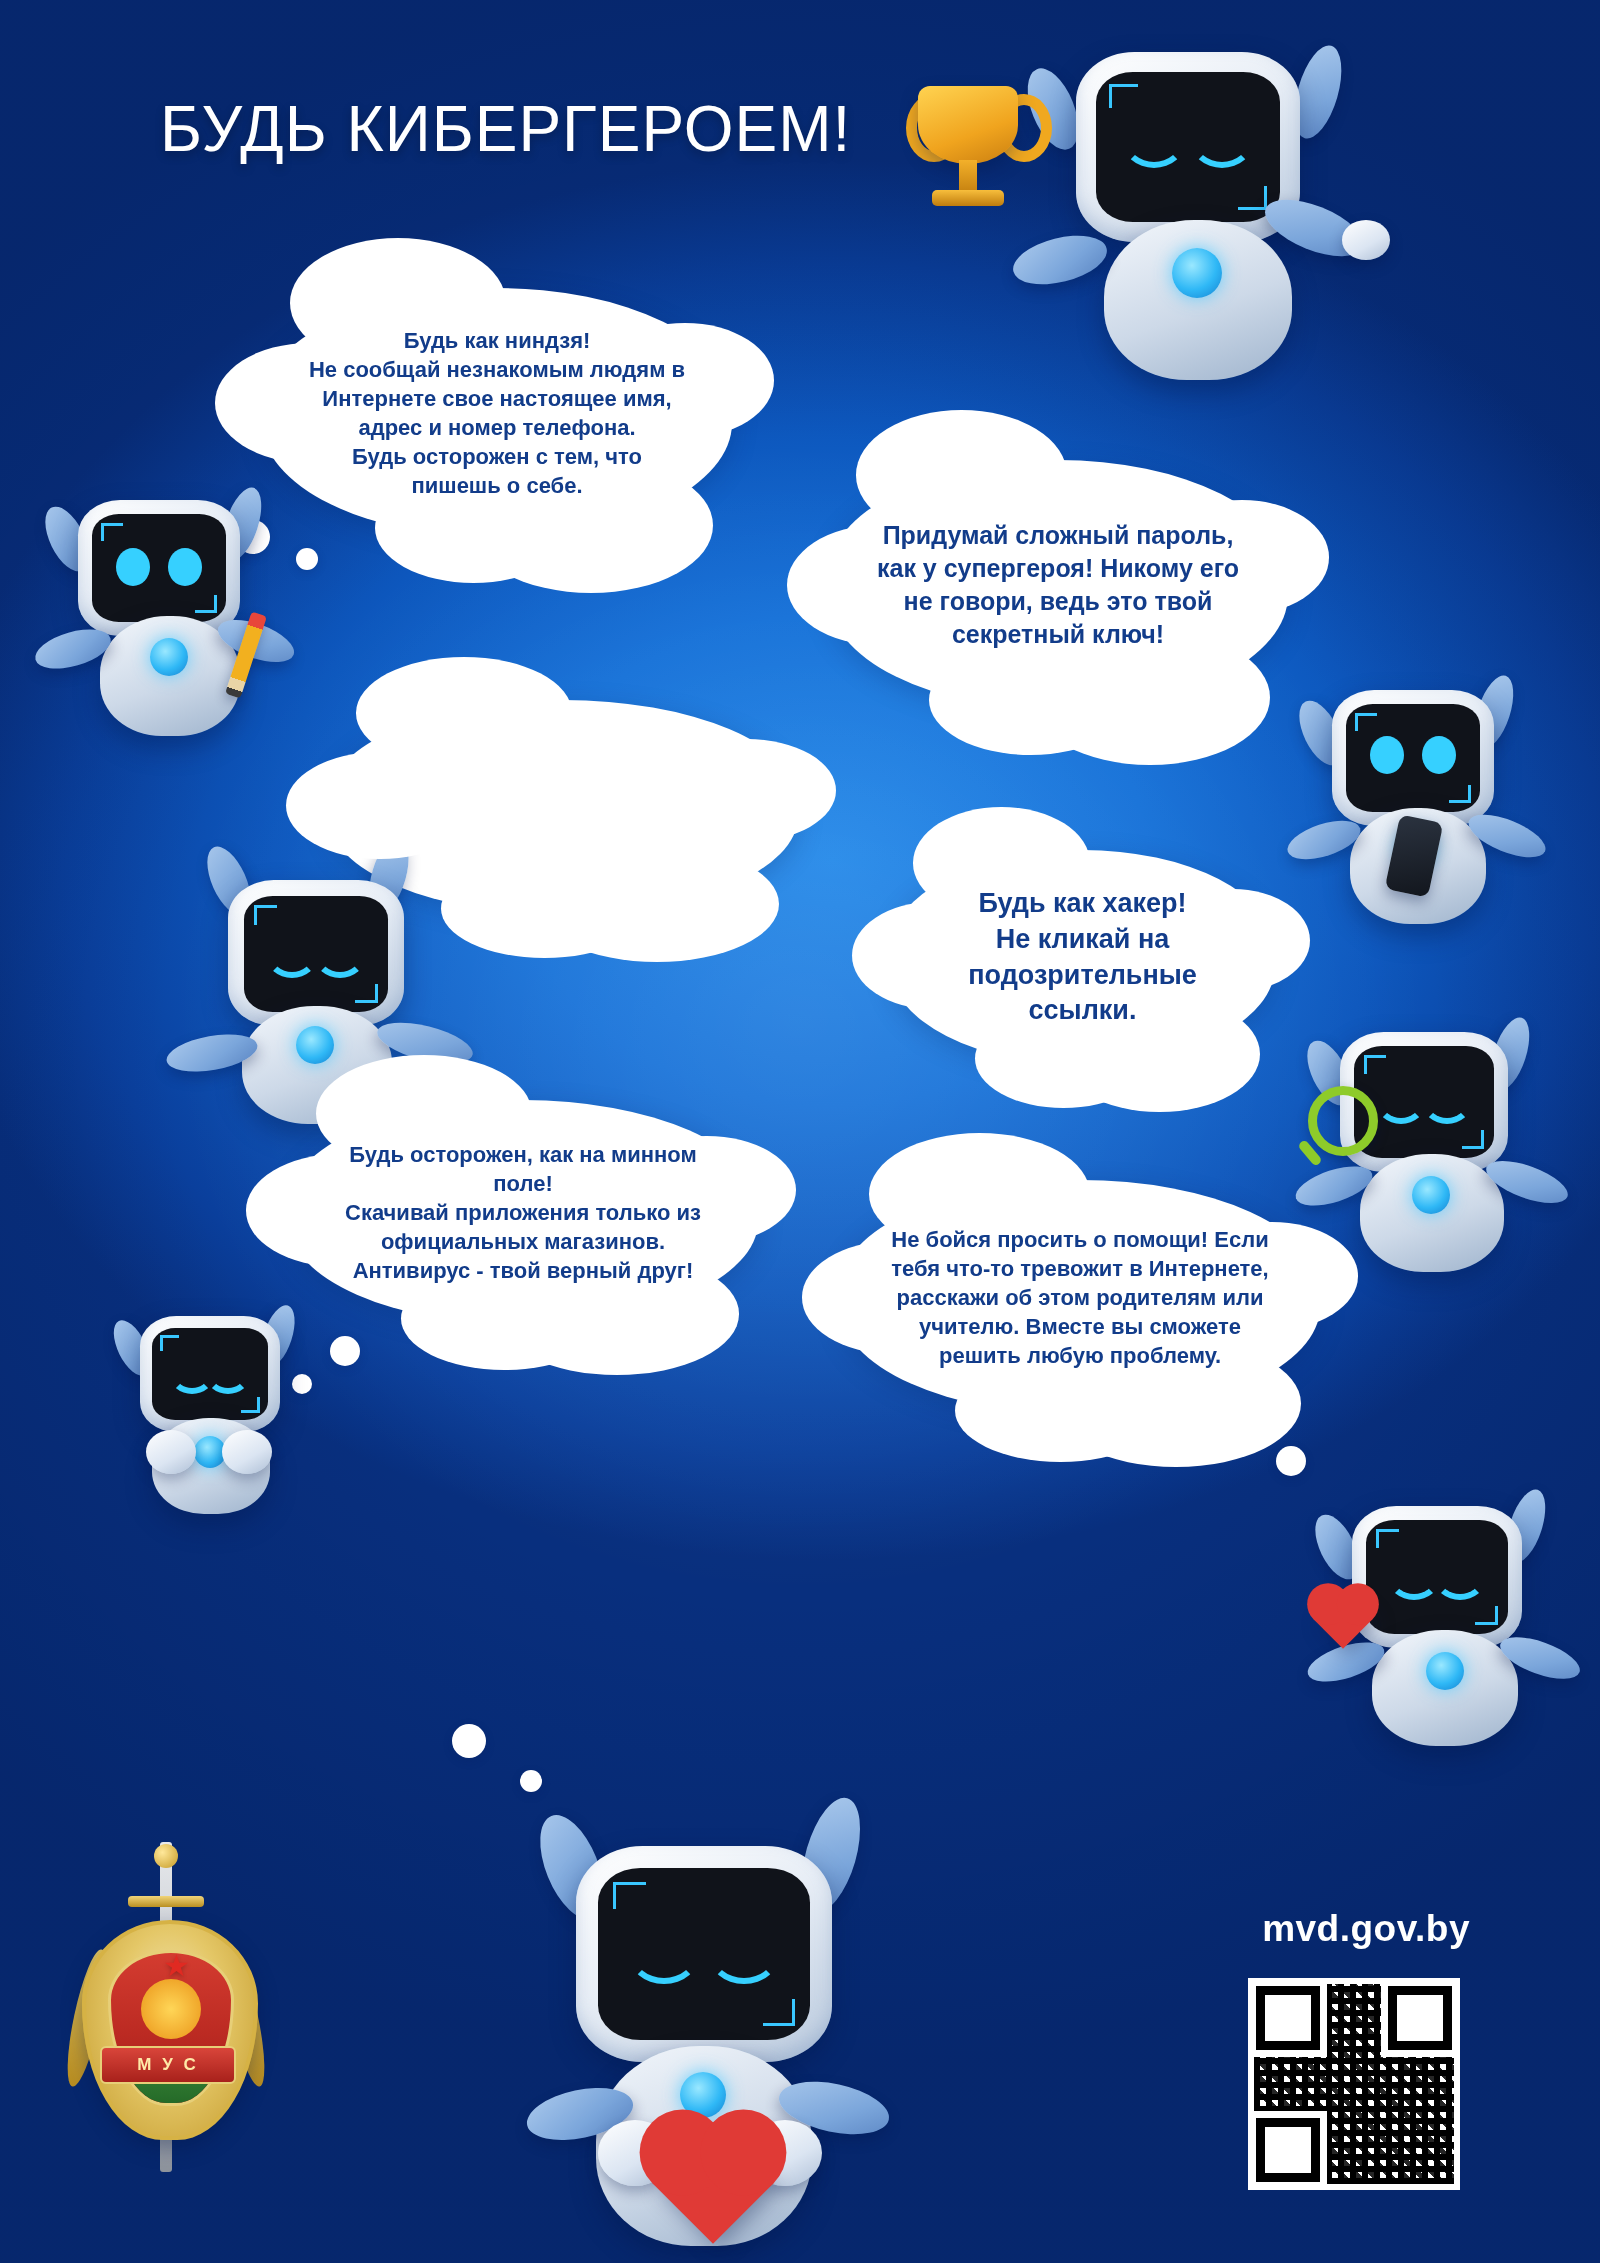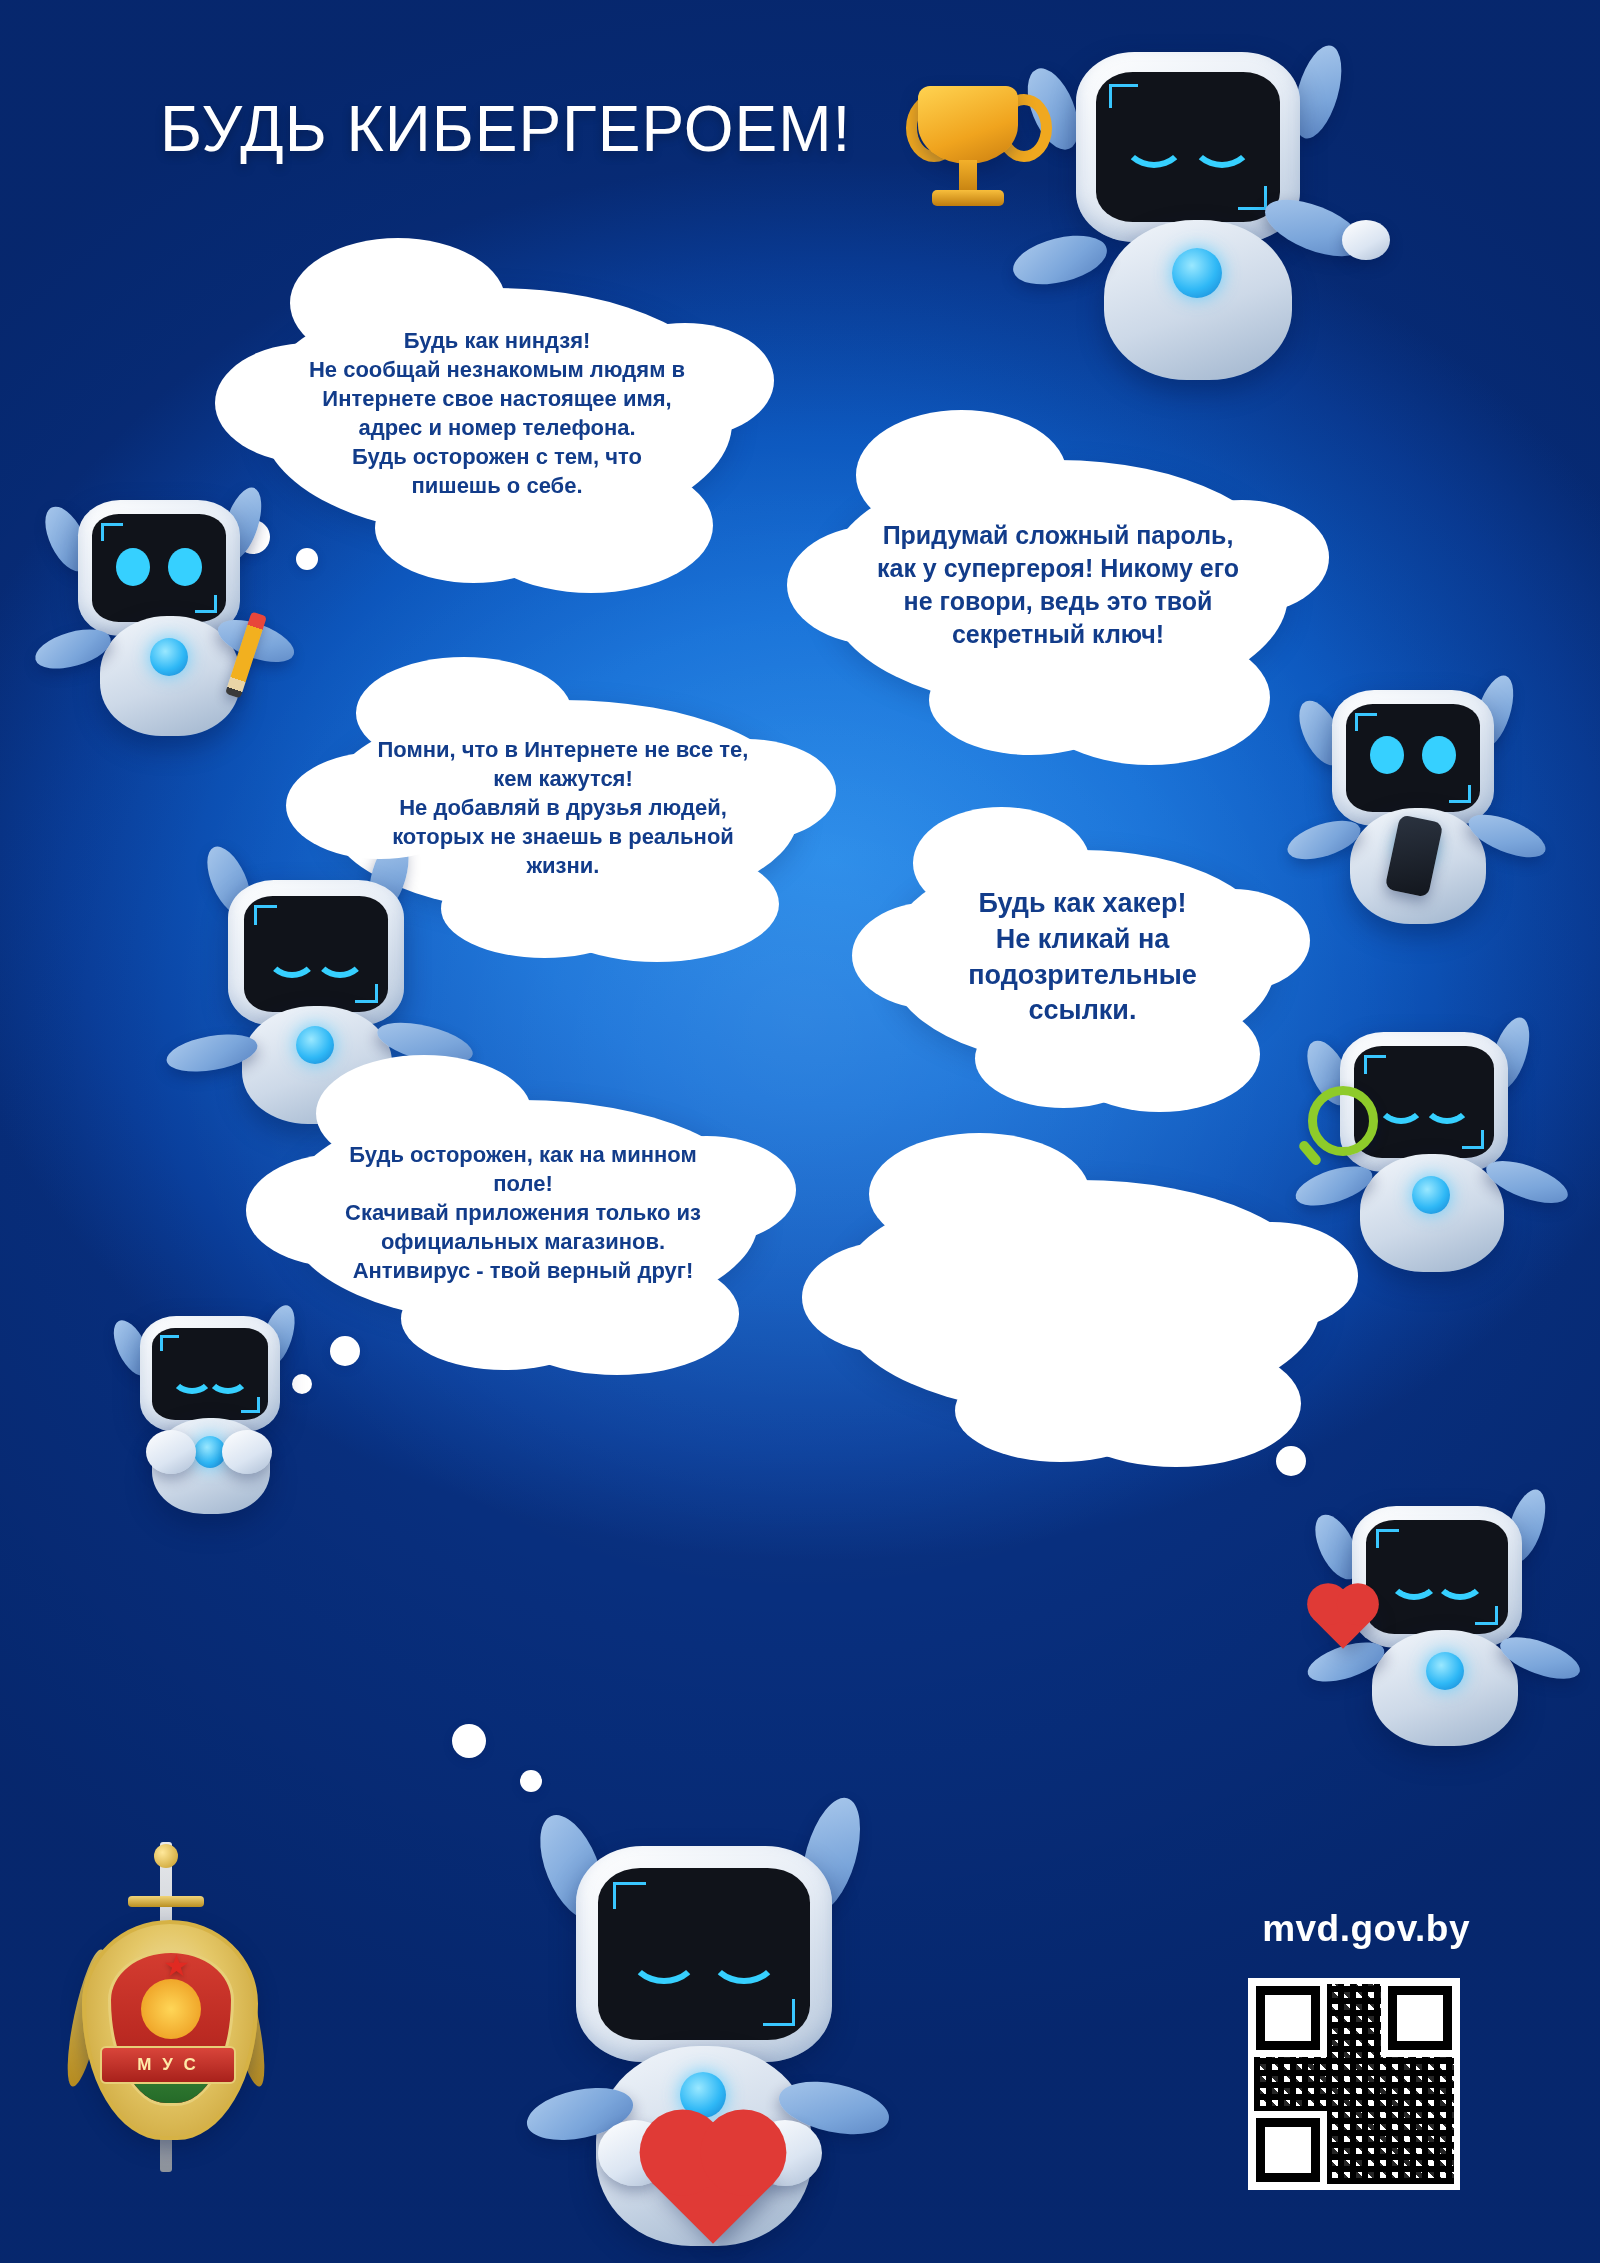--- a/index.html
+++ b/index.html
@@ -433,22 +433,20 @@
     </div>
     <div class="rb-arm" style="left:-22px; top:150px; width:78px; height:34px; transform:rotate(-16deg);"></div>
     <div class="rb-arm" style="left:160px; top:142px; width:80px; height:34px; transform:rotate(20deg);"></div>
   </div>
   <div class="pencil" style="left:238px; top:612px;"></div>
 
   <div class="cloud" id="cloud-3">
     <span class="lobe" style="width:40%;height:50%;left:-9%;top:24%;"></span>
     <span class="lobe" style="width:38%;height:48%;right:-8%;top:18%;"></span>
     <span class="lobe" style="width:44%;height:46%;left:24%;bottom:-20%;"></span>
-    <span class="txt">Помни, что в Интернете не все те, кем кажутся!
-Не добавляй в друзья людей, которых не знаешь в реальной жизни.</span>
   </div>
 
   <div class="robot" style="left:1310px; top:672px; width:230px; height:220px;">
     <div class="rb-ear" style="left:-6px; top:26px; width:34px; height:70px; transform:rotate(-26deg);"></div>
     <div class="rb-ear" style="left:168px; top:2px; width:32px; height:76px; transform:rotate(18deg);"></div>
     <div class="rb-head" style="left:22px; top:18px; width:162px; height:136px;">
       <div class="rb-face" style="left:14px; top:14px; width:134px; height:108px;">
         <div class="eye-dot" style="left:24px; top:32px; width:34px; height:38px;"></div>
         <div class="eye-dot" style="right:24px; top:32px; width:34px; height:38px;"></div>
       </div>
@@ -511,20 +509,21 @@
     <span class="txt">Будь осторожен, как на минном поле!
 Скачивай приложения только из официальных магазинов. Антивирус - твой верный друг!</span>
   </div>
   <div class="bubble" style="left:330px; top:1336px; width:30px; height:30px;"></div>
   <div class="bubble" style="left:292px; top:1374px; width:20px; height:20px;"></div>
 
   <div class="cloud" id="cloud-6">
     <span class="lobe" style="width:38%;height:48%;left:-8%;top:26%;"></span>
     <span class="lobe" style="width:36%;height:46%;right:-8%;top:18%;"></span>
     <span class="lobe" style="width:44%;height:44%;left:24%;bottom:-20%;"></span>
+    <span class="txt">Не бойся просить о помощи! Если тебя что-то тревожит в Интернете, расскажи об этом родителям или учителю. Вместе вы сможете решить любую проблему.</span>
   </div>
   <div class="bubble" style="left:1276px; top:1446px; width:30px; height:30px;"></div>
 
   <div class="robot" style="left:118px; top:1302px; width:200px; height:200px;">
     <div class="rb-ear" style="left:0px; top:16px; width:28px; height:60px; transform:rotate(-26deg);"></div>
     <div class="rb-ear" style="left:146px; top:2px; width:28px; height:64px; transform:rotate(18deg);"></div>
     <div class="rb-head" style="left:22px; top:14px; width:140px; height:116px;">
       <div class="rb-face" style="left:12px; top:12px; width:116px; height:92px;">
         <div class="eye-smile" style="left:18px; top:28px; width:32px; height:26px;"></div>
         <div class="eye-smile" style="right:18px; top:28px; width:32px; height:26px;"></div>

